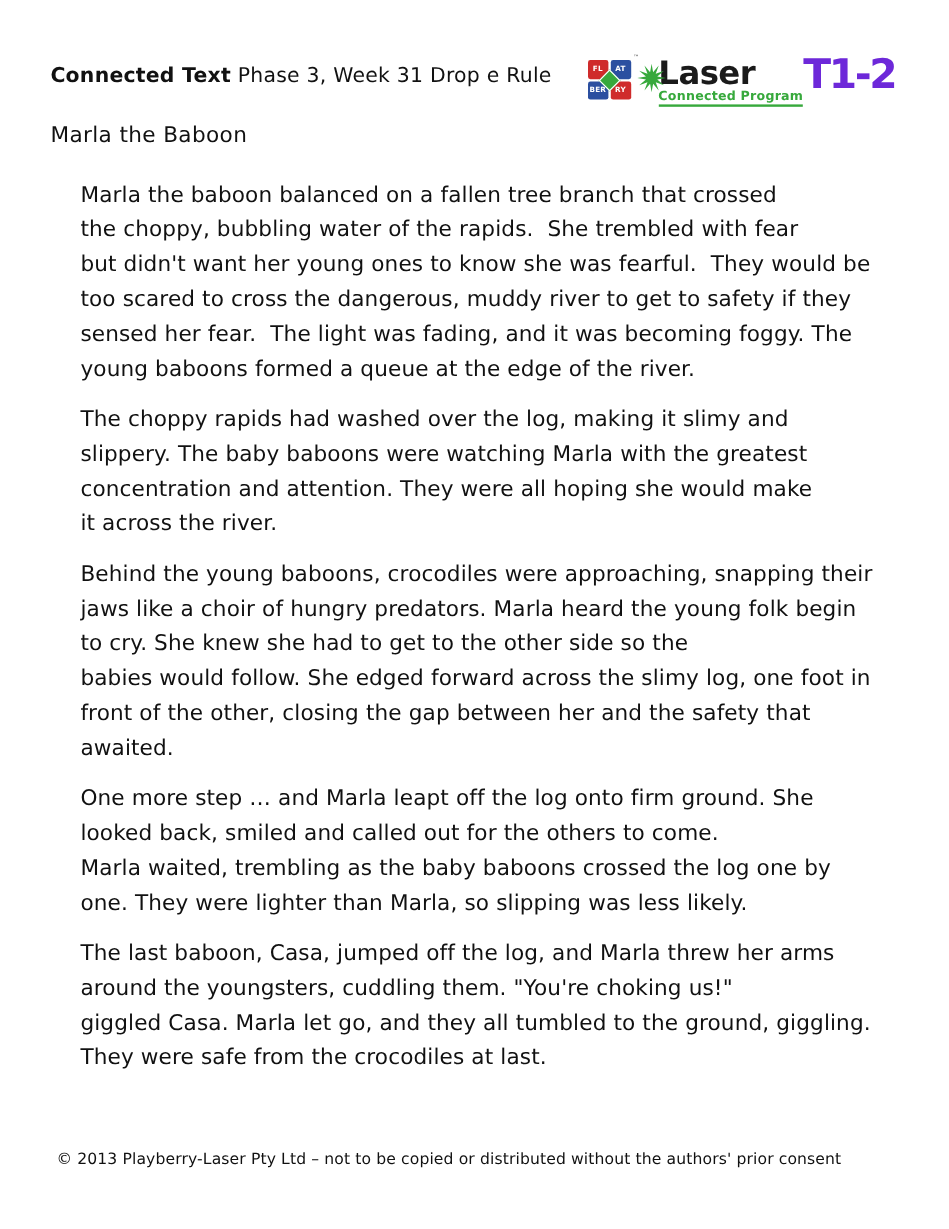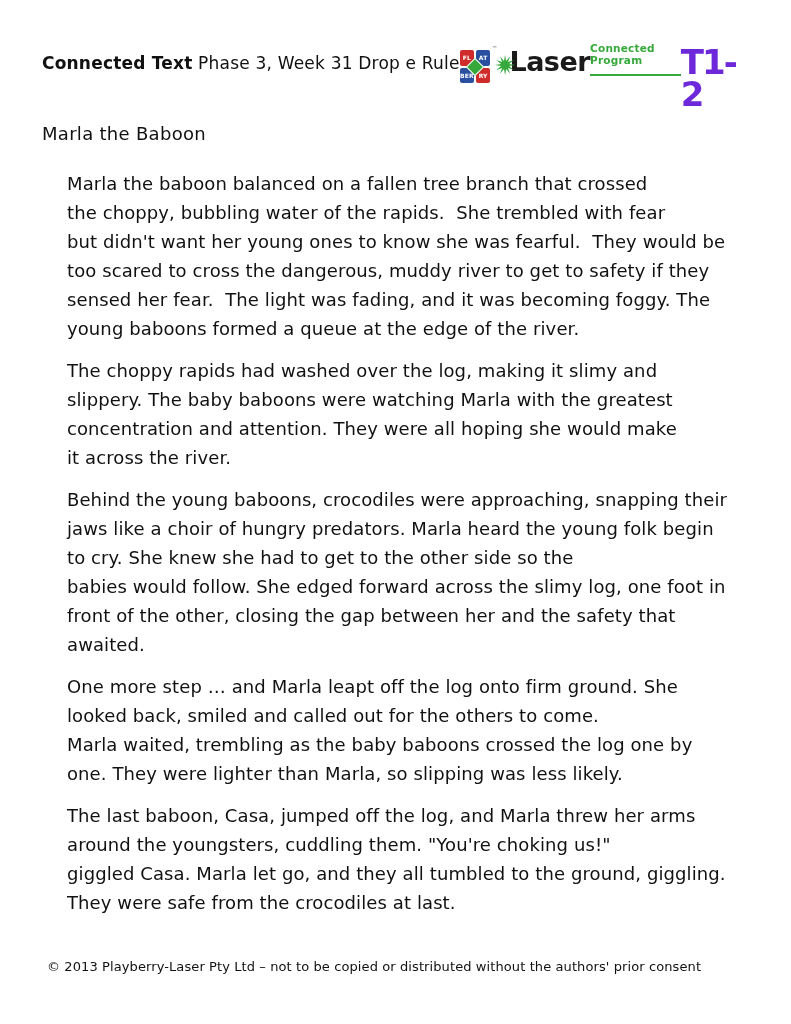--- a/index.html
+++ b/index.html
@@ -58,21 +58,21 @@
     background: #37a93c;
     border: 1px solid #ffffff;
   }
   .puzzle .tm {
     position: absolute;
     top: -5px; right: -7px;
     font-size: 5px; color: #444;
     transform: none;
   }
   .starburst { margin: 8px -7px 0 4px; position: relative; z-index: 1; }
-  .logo-name-col { display: flex; }
+  .logo-name-col { display: flex; flex-direction: column; }
   .logo-name {
     font-size: 27px; font-weight: bold; color: #1a1a1a;
     line-height: 28px; letter-spacing: -0.5px; margin-top: 4px;
   }
   .logo-tagline {
     font-size: 10.5px; font-weight: bold; color: #37a93c;
     margin-top: -2px; letter-spacing: 0.2px;
     border-bottom: 2px solid #37a93c;
     padding-bottom: 1px;
   }

